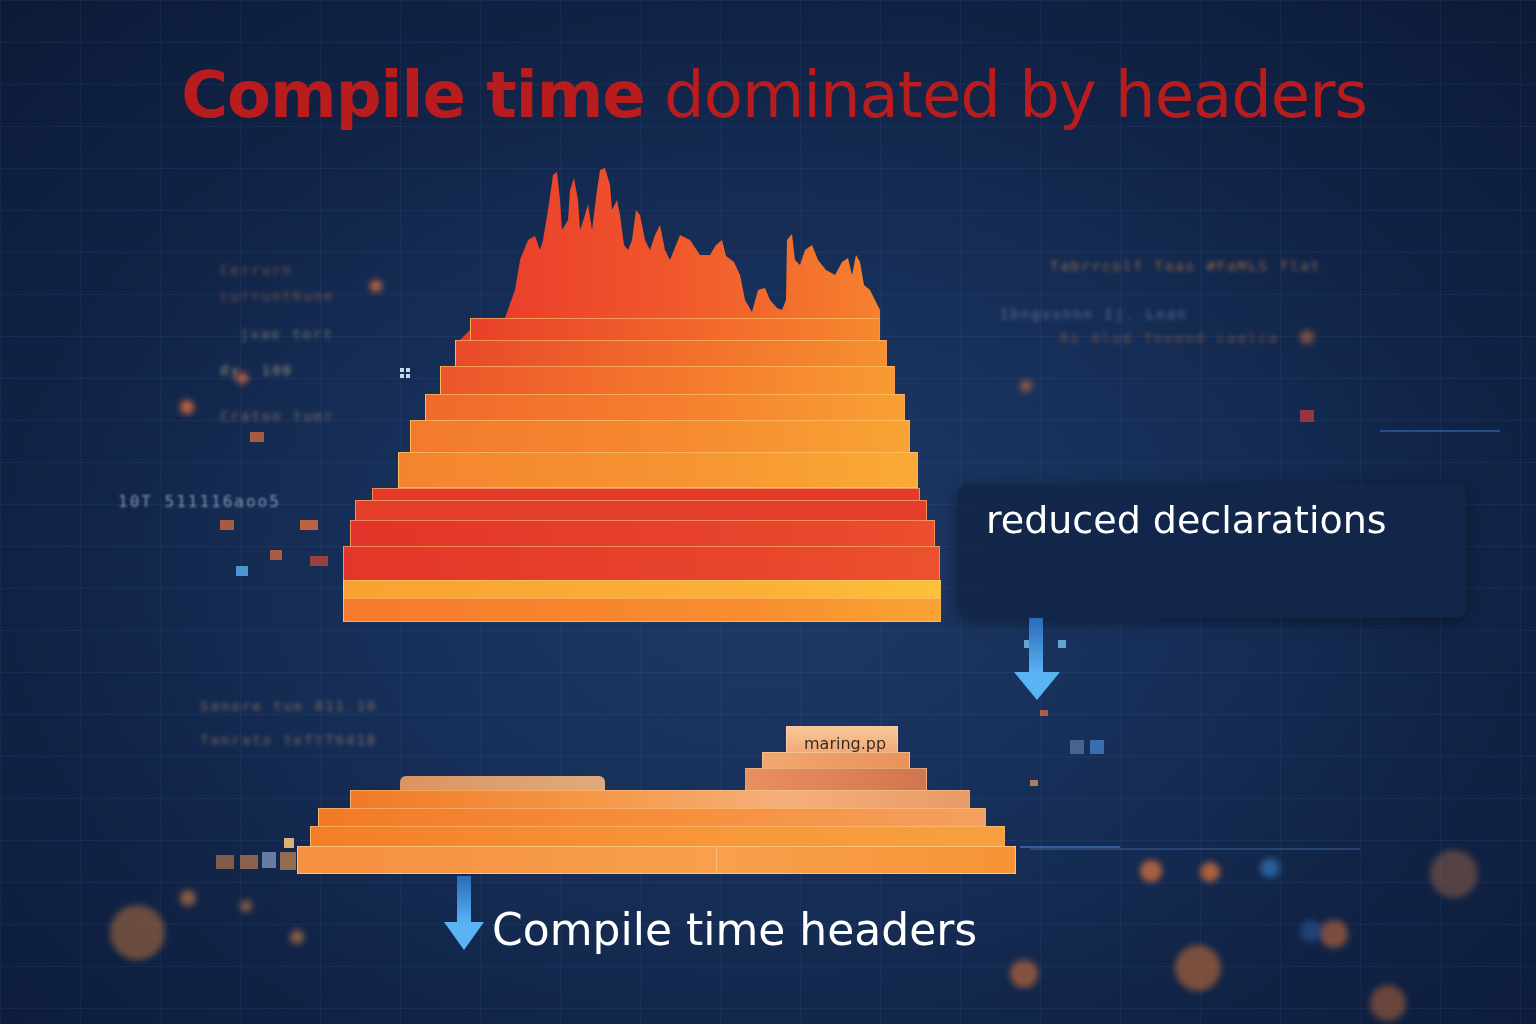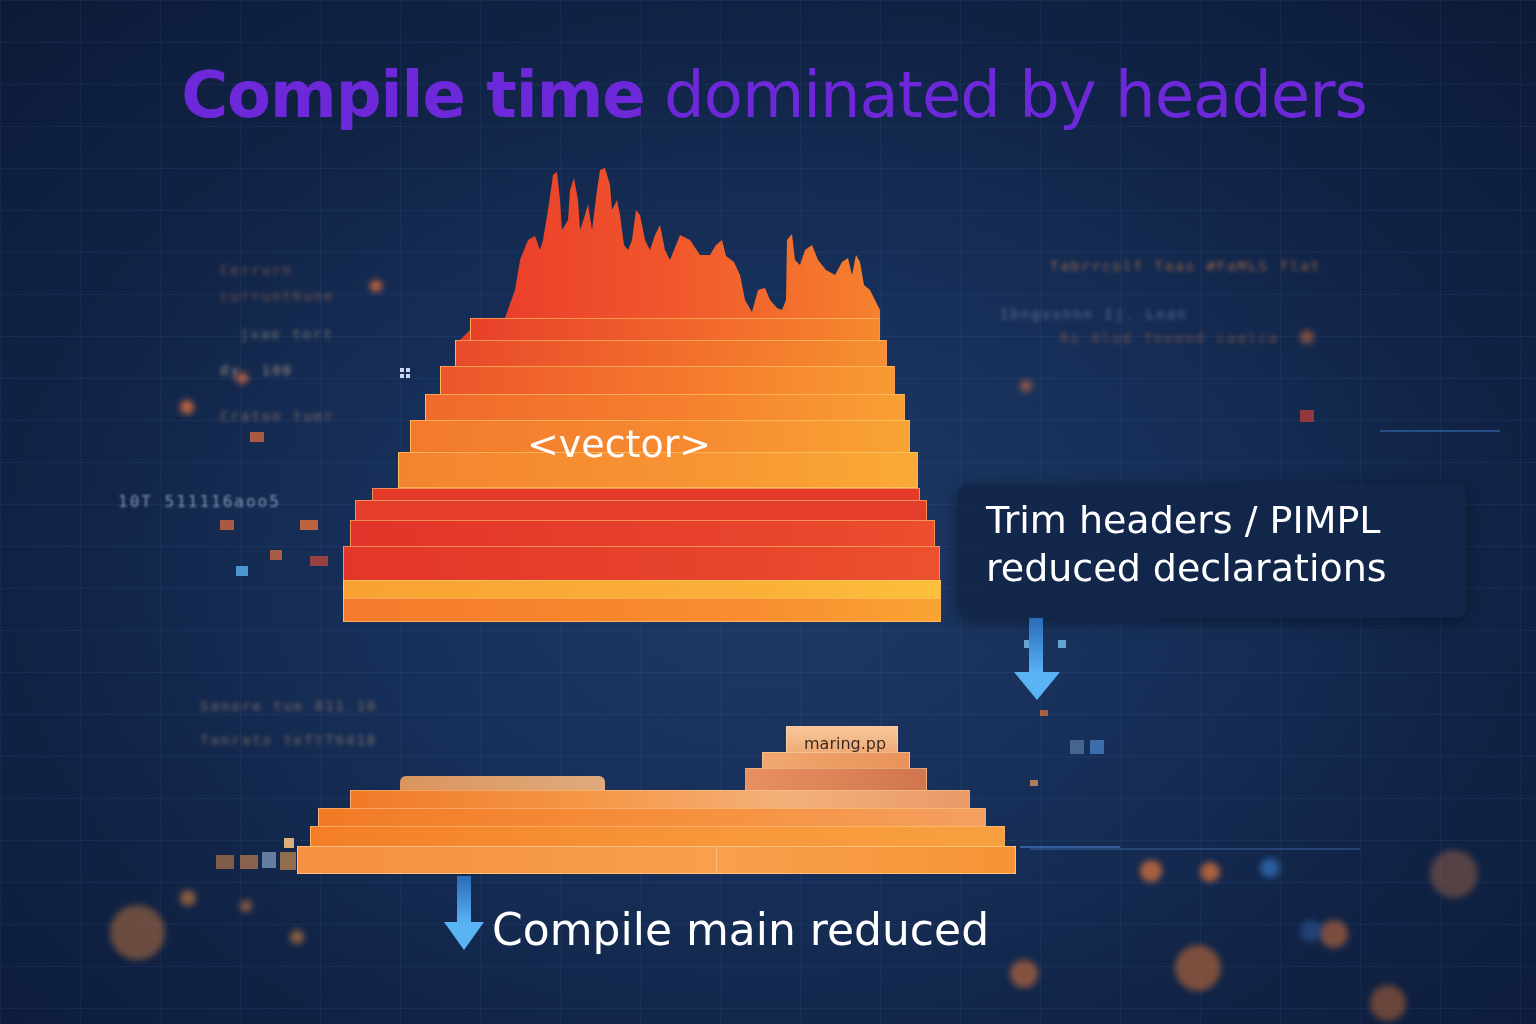--- a/index.html
+++ b/index.html
@@ -18,21 +18,21 @@
   }
   .codeline {
     position: absolute; font-family: "DejaVu Sans Mono", monospace; font-size: 14px;
     letter-spacing: 2px; filter: blur(2.2px); white-space: nowrap;
   }
   .bokeh { position: absolute; border-radius: 50%; filter: blur(3px); }
   .px { position: absolute; }
 
   .title {
     position: absolute; left: 12px; right: 0; top: 58px; text-align: center;
-    color: #6d28d9; font-size: 64px; letter-spacing: -1px;
+    color: #b91c1c; font-size: 64px; letter-spacing: -1px;
   }
   .title .bold { font-weight: bold; }
   .title .light { font-weight: normal; }
 
   .flame-top, .flame-bottom { position: absolute; }
   .bar {
     position: absolute; border: 1px solid rgba(255,210,120,0.55); box-sizing: border-box;
   }
   .flame-label {
     position: absolute; color: #ffffff; white-space: nowrap;
@@ -132,25 +132,23 @@
   <div class="bar" style="left:425px;top:394px;width:480px;height:34px;background:linear-gradient(90deg,#f06a2c,#f5802e 55%,#f9a034)"></div>
   <div class="bar" style="left:410px;top:420px;width:500px;height:40px;background:linear-gradient(90deg,#f27a2e,#f68a30 55%,#f9a434)"></div>
   <div class="bar" style="left:398px;top:452px;width:520px;height:36px;background:linear-gradient(90deg,#f48430,#f79432 55%,#faaa36)"></div>
   <div class="bar" style="left:372px;top:488px;width:548px;height:20px;background:#e33a2a"></div>
   <div class="bar" style="left:355px;top:500px;width:572px;height:24px;background:#e53d2b"></div>
   <div class="bar" style="left:350px;top:520px;width:585px;height:40px;background:linear-gradient(90deg,#e2342a,#e8442c 70%,#ec4e2e)"></div>
   <div class="bar" style="left:343px;top:546px;width:597px;height:36px;background:linear-gradient(90deg,#e3362a,#e8462c 70%,#ec522e)"></div>
   <div class="bar" style="left:343px;top:580px;width:598px;height:20px;background:linear-gradient(90deg,#f9a233,#fbb038 70%,#fcc03c)"></div>
   <div class="bar" style="left:343px;top:598px;width:598px;height:24px;background:linear-gradient(90deg,#f57a2c,#f88e2f 70%,#faa434)"></div>
 
-  <div class="flame-label" style="left:527px;top:422px;font-size:38px;">&lt;vector&gt;</div>
 </div>
 
 <div class="callout">
-  <div>Trim headers / PIMPL</div>
   <div>reduced declarations</div>
 </div>
 <svg class="arrow" style="left:1010px;top:618px" width="54" height="84">
   <defs>
       <linearGradient id="ag1" x1="0" y1="0" x2="0" y2="1">
         <stop offset="0" stop-color="#2a6cb8"></stop>
         <stop offset="1" stop-color="#5ab4f4"></stop>
       </linearGradient>
     </defs>
   <rect x="19" y="0" width="14" height="56" fill="url(#ag1)"></rect>
@@ -180,13 +178,13 @@
 <svg class="arrow" style="left:442px;top:876px" width="44" height="76">
   <defs>
       <linearGradient id="ag2" x1="0" y1="0" x2="0" y2="1">
         <stop offset="0" stop-color="#2a6cb8"></stop>
         <stop offset="1" stop-color="#5ab4f4"></stop>
       </linearGradient>
     </defs>
   <rect x="15" y="0" width="14" height="48" fill="url(#ag2)"></rect>
   <polygon points="2,46 42,46 22,74" fill="#5ab4f4"></polygon>
 </svg>
-<div class="reduced">Compile main reduced</div>
+<div class="reduced">Compile time headers</div>
 
 </body></html>

